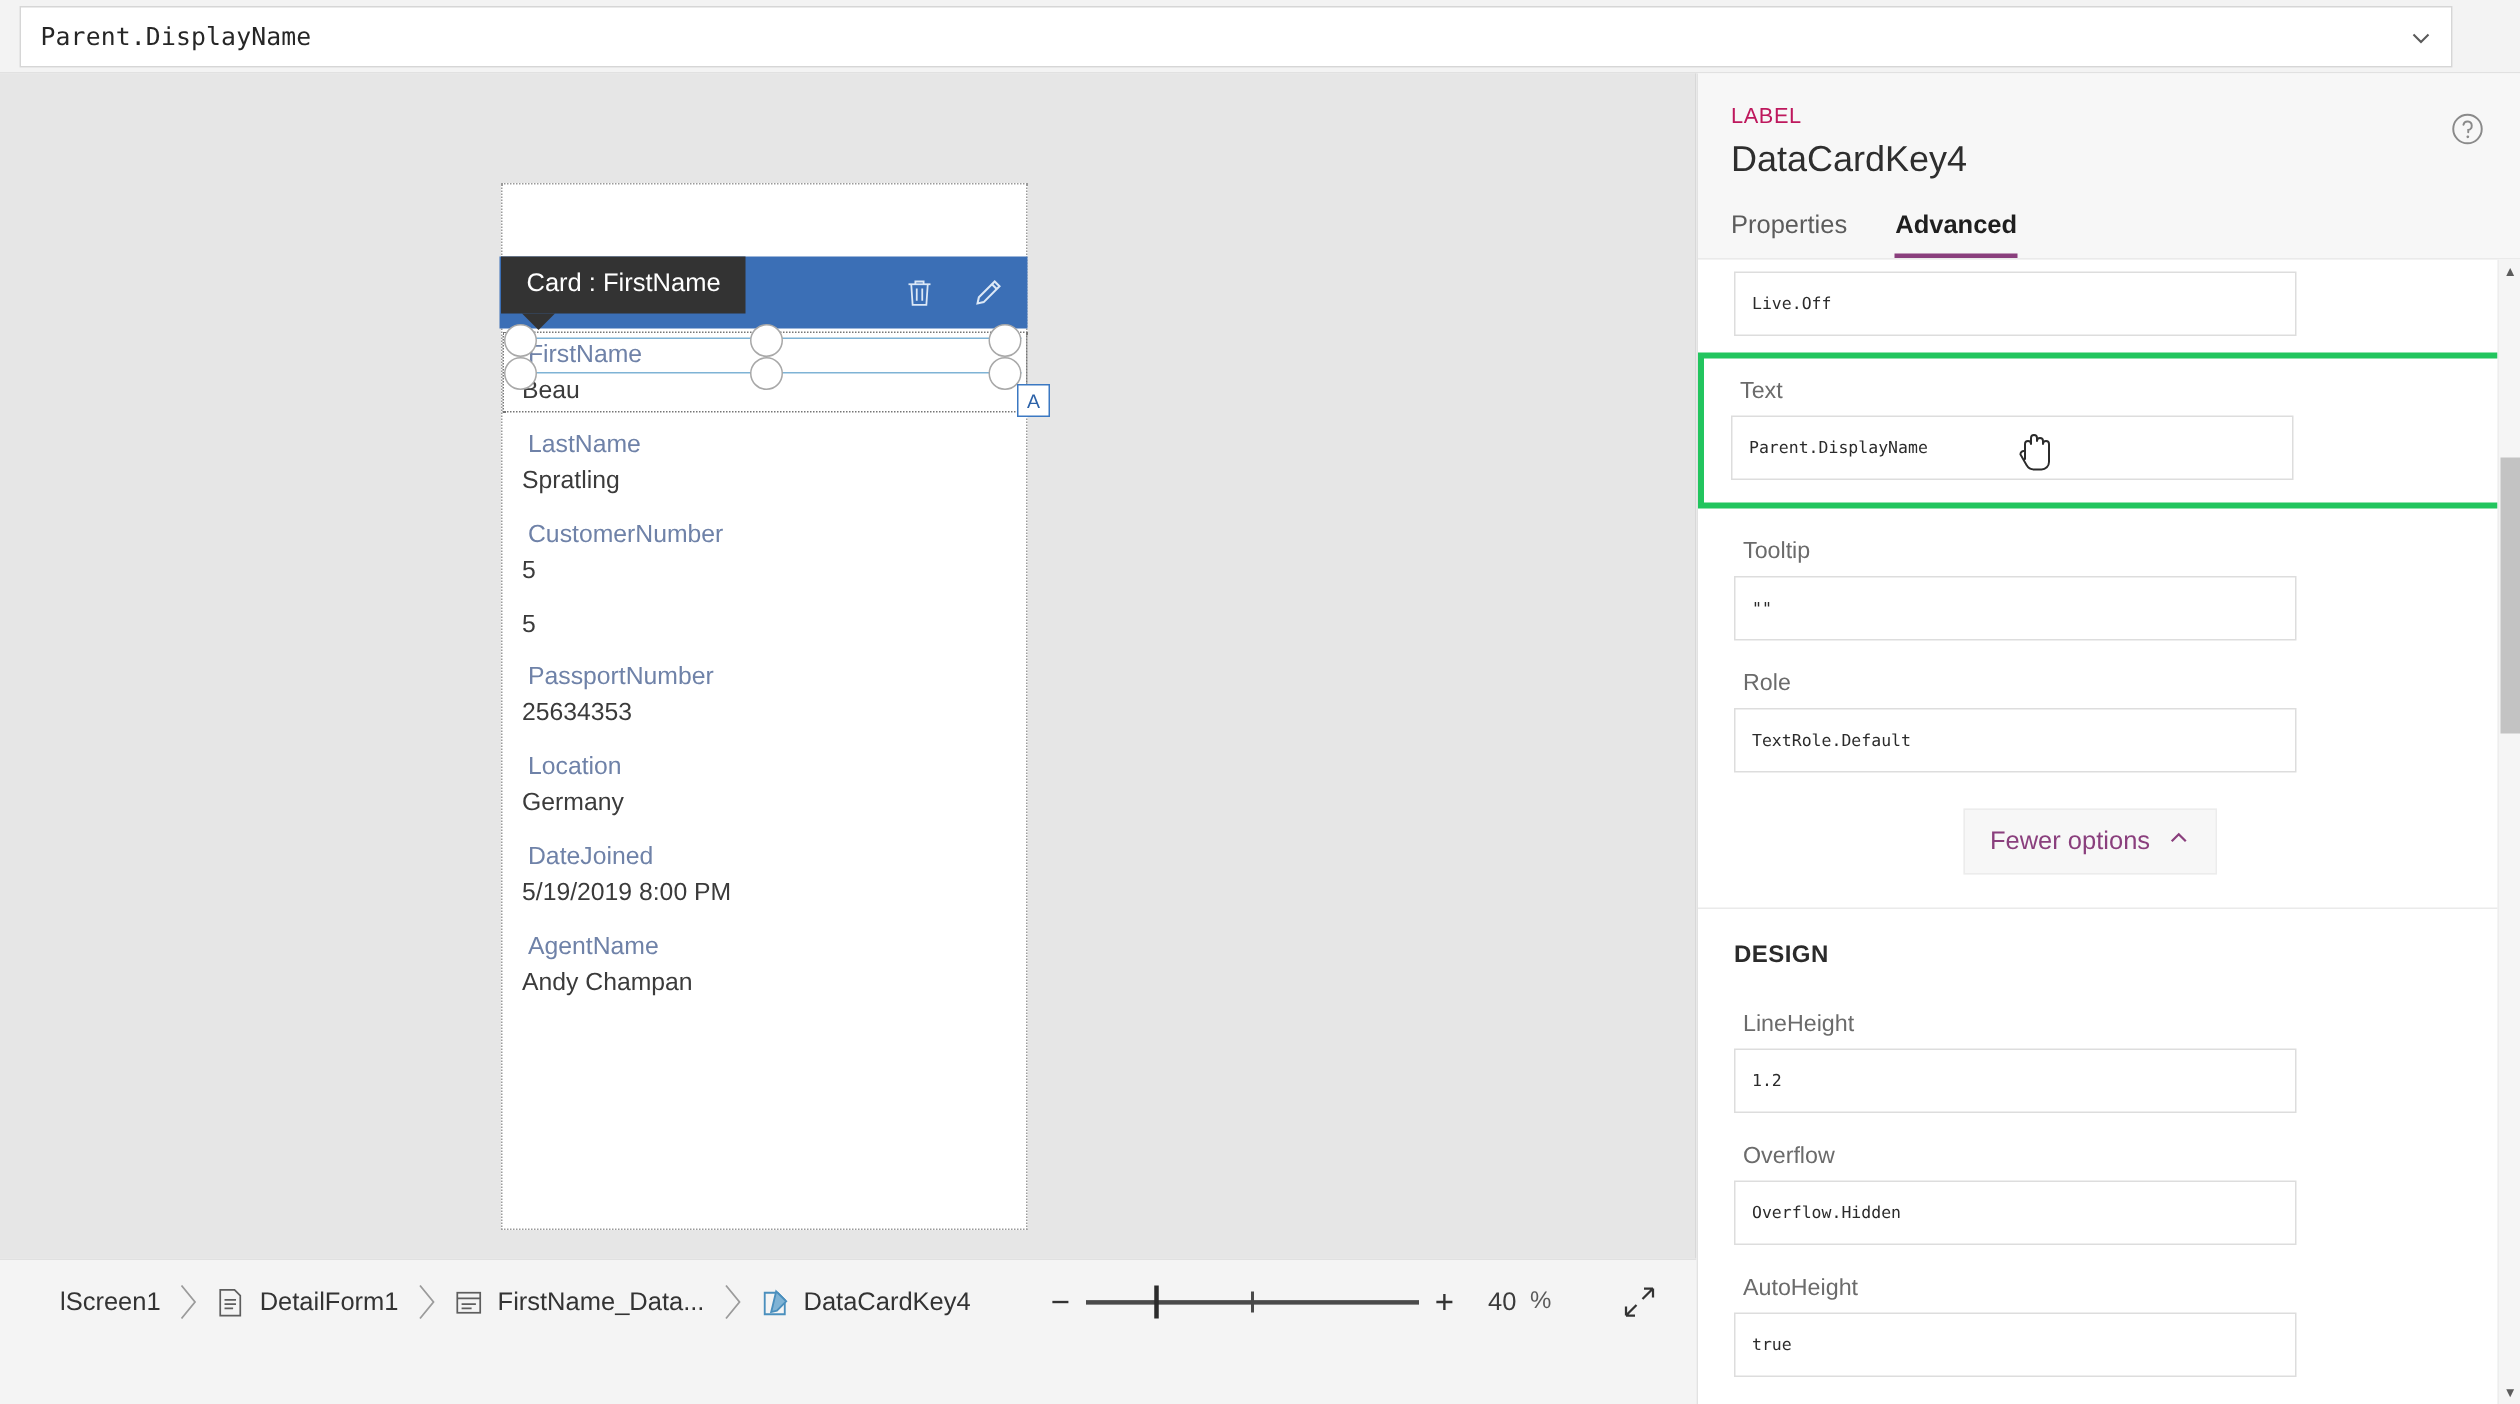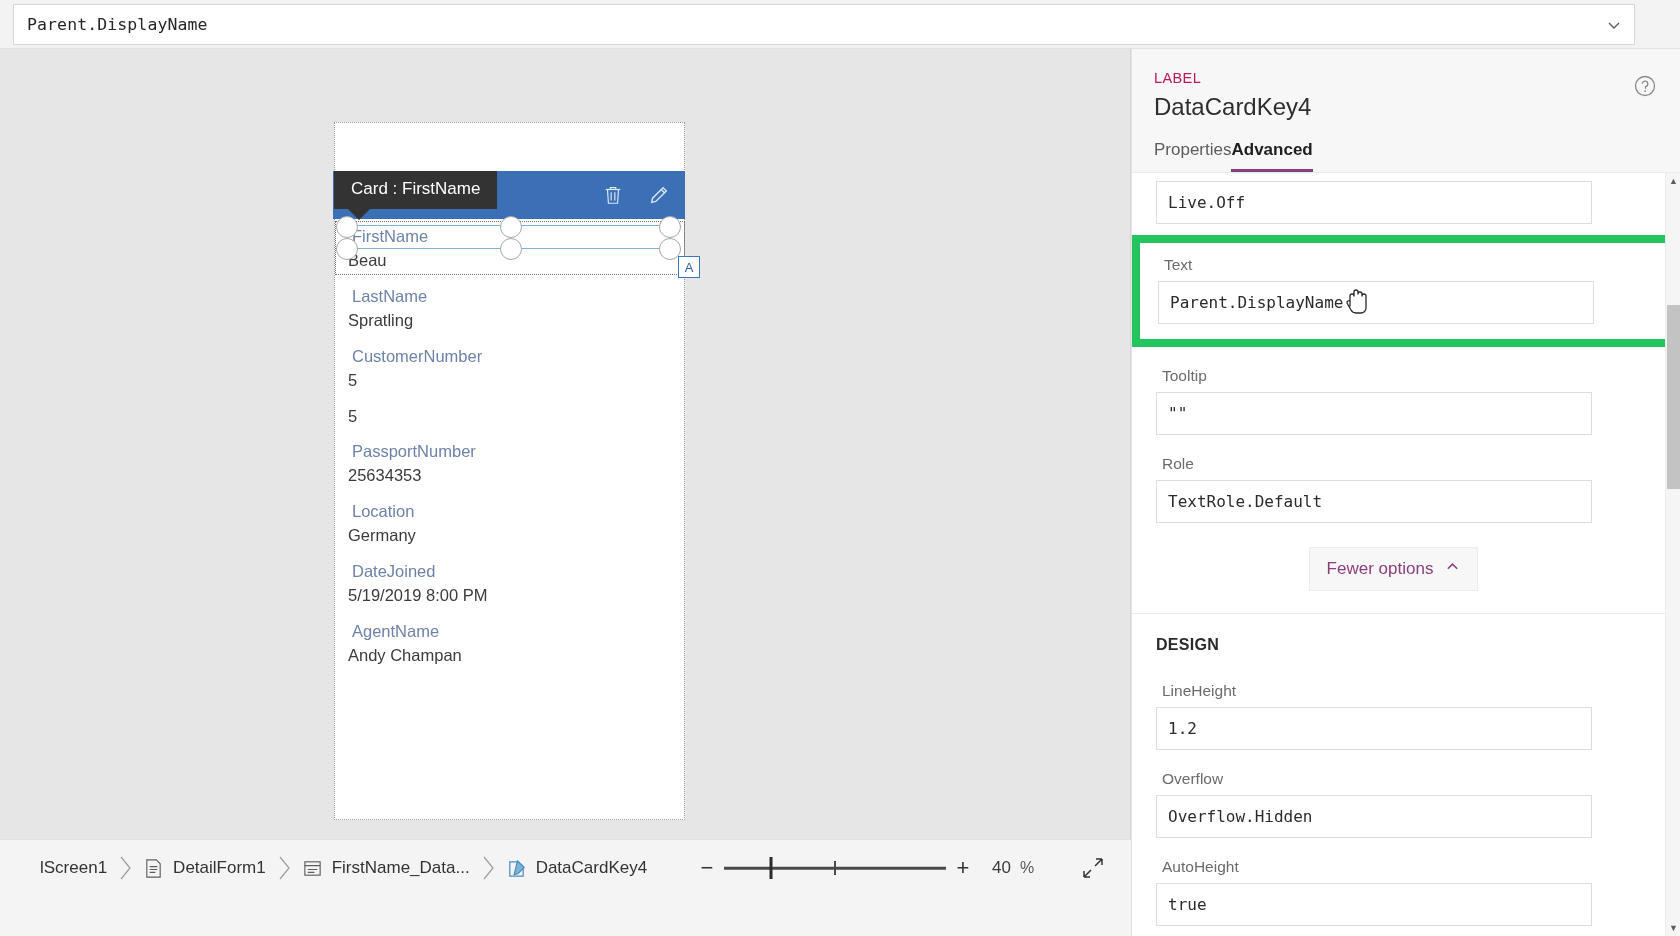--- a/index.html
+++ b/index.html
@@ -282,20 +282,21 @@
   .help-icon {
     position: absolute;
     right: 23px; top: 25px;
     width: 24px; height: 24px;
     color: #8a8a8a; cursor: pointer;
   }
   .tabs {
     position: absolute;
     left: 22px; bottom: 0;
     display: flex;
+    gap: 32px;
   }
   .tab {
     font-size: 17px;
     color: #5c5c5c;
     padding-bottom: 9px;
     cursor: pointer;
     border-bottom: 3px solid transparent;
   }
   .tab.active {
     color: #1f1f1f;
@@ -310,34 +311,34 @@
     overflow: hidden;
   }
   .prop-row { padding: 0 24px; }
   .prop-label {
     font-size: 15.5px;
     color: #6b6b6b;
     margin-bottom: 7px;
     padding-left: 6px;
   }
   .prop-input {
-    width: 436px; height: 43px;
+    width: 375px; height: 43px;
     border: 1px solid #dddddd;
     background: #ffffff;
     display: flex; align-items: center;
     padding-left: 11px;
     font-family: "DejaVu Sans Mono", "Liberation Mono", monospace;
-    font-size: 16px;
+    font-size: 11px;
     color: #2b2b2b;
     cursor: text;
     white-space: pre;
     overflow: hidden;
   }
   .highlight-box {
-    border: 8px solid #22c55e;
+    border: 4px solid #22c55e;
     padding: 13px 0 15px 0;
     margin: 11px 0 0 0;
   }
   .highlight-box .prop-row { padding-left: 18px; }
 
   .fewer-wrap {
     display: flex; justify-content: center;
     padding-right: 26px; margin-top: 24px;
   }
   .fewer-btn {

